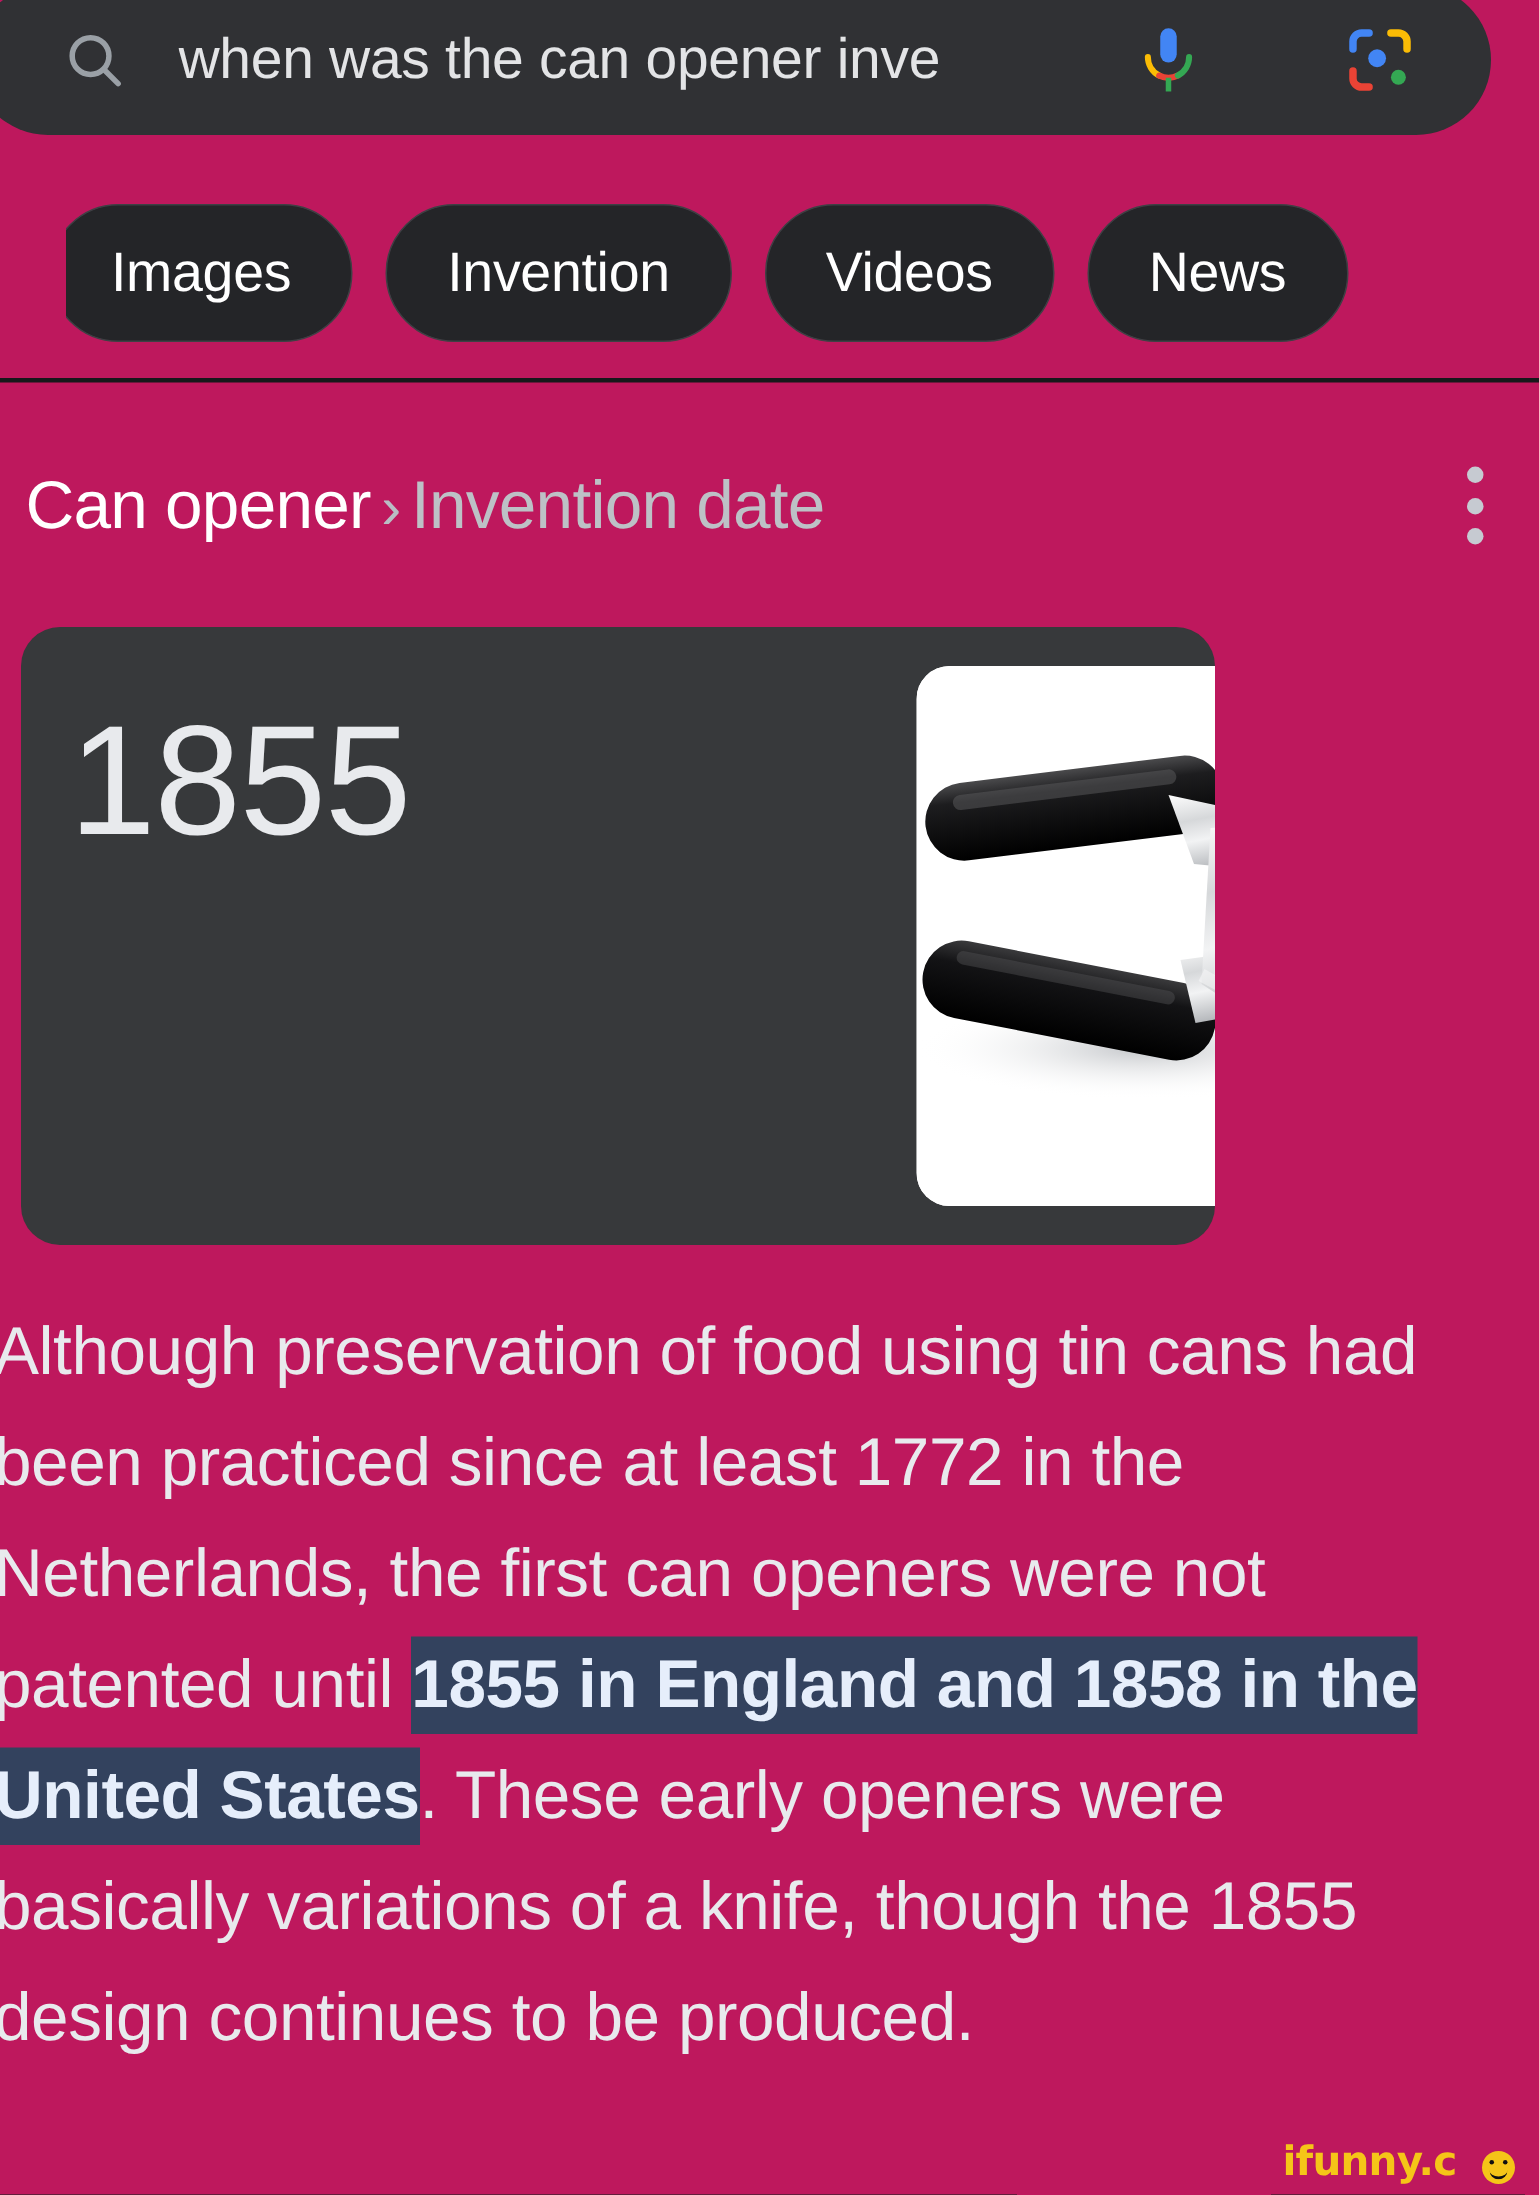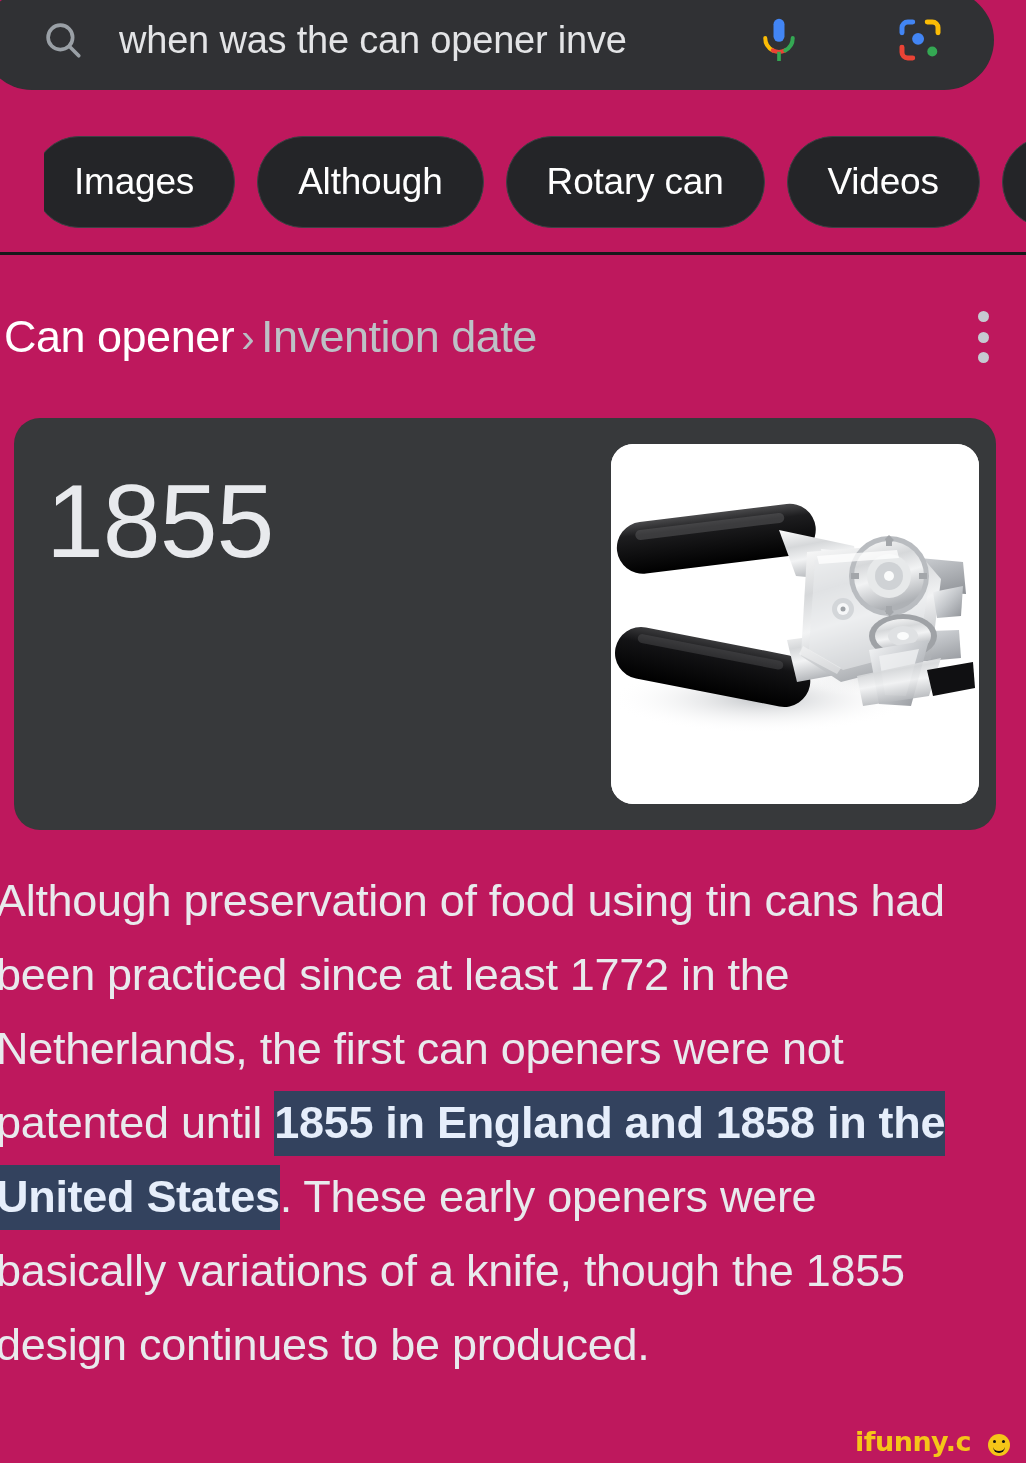--- a/index.html
+++ b/index.html
@@ -124,21 +124,21 @@
     top: 300px;
     width: 1026px;
     height: 74px;
     display: flex;
     align-items: center;
   }
   #breadcrumb {
     font-size: 45px;
     letter-spacing: -0.5px;
     white-space: nowrap;
-    padding-left: 4px;
+    padding-left: 17px;
   }
   #breadcrumb .entity { color: #ffffff; }
   #breadcrumb .sep { color: #b9bdc4; padding: 0 7px; font-size: 40px; }
   #breadcrumb .attr { color: #bdc1c6; }
 
   #overflow-menu {
     position: absolute;
     right: 20px;
     top: 50%;
     transform: translateY(-50%);
@@ -155,21 +155,21 @@
     height: 11px;
     border-radius: 50%;
     background: #c6cad1;
   }
 
   
   #answer-card {
     position: absolute;
     left: 14px;
     top: 418px;
-    width: 982px;
+    width: 796px;
     height: 412px;
     background: #37393b;
     border-radius: 26px;
     overflow: hidden;
   }
   #answer-value {
     position: absolute;
     left: 32px;
     top: 48px;
     color: #e8eaed;
@@ -289,24 +289,21 @@
       </span>
 
     </div>
   </div>
 
   <div id="chips-row">
     <div class="chip first">
       <span>Images</span>
     </div>
     <div class="chip">
-      <span>Although</span>
-    </div>
-    <div class="chip">
-      <span>Rotary can</span>
+      <span>Invention</span>
     </div>
     <div class="chip">
       <span>Videos</span>
     </div>
     <div class="chip">
       <span>News</span>
     </div>
   </div>
   <div id="chips-divider"></div>
 

